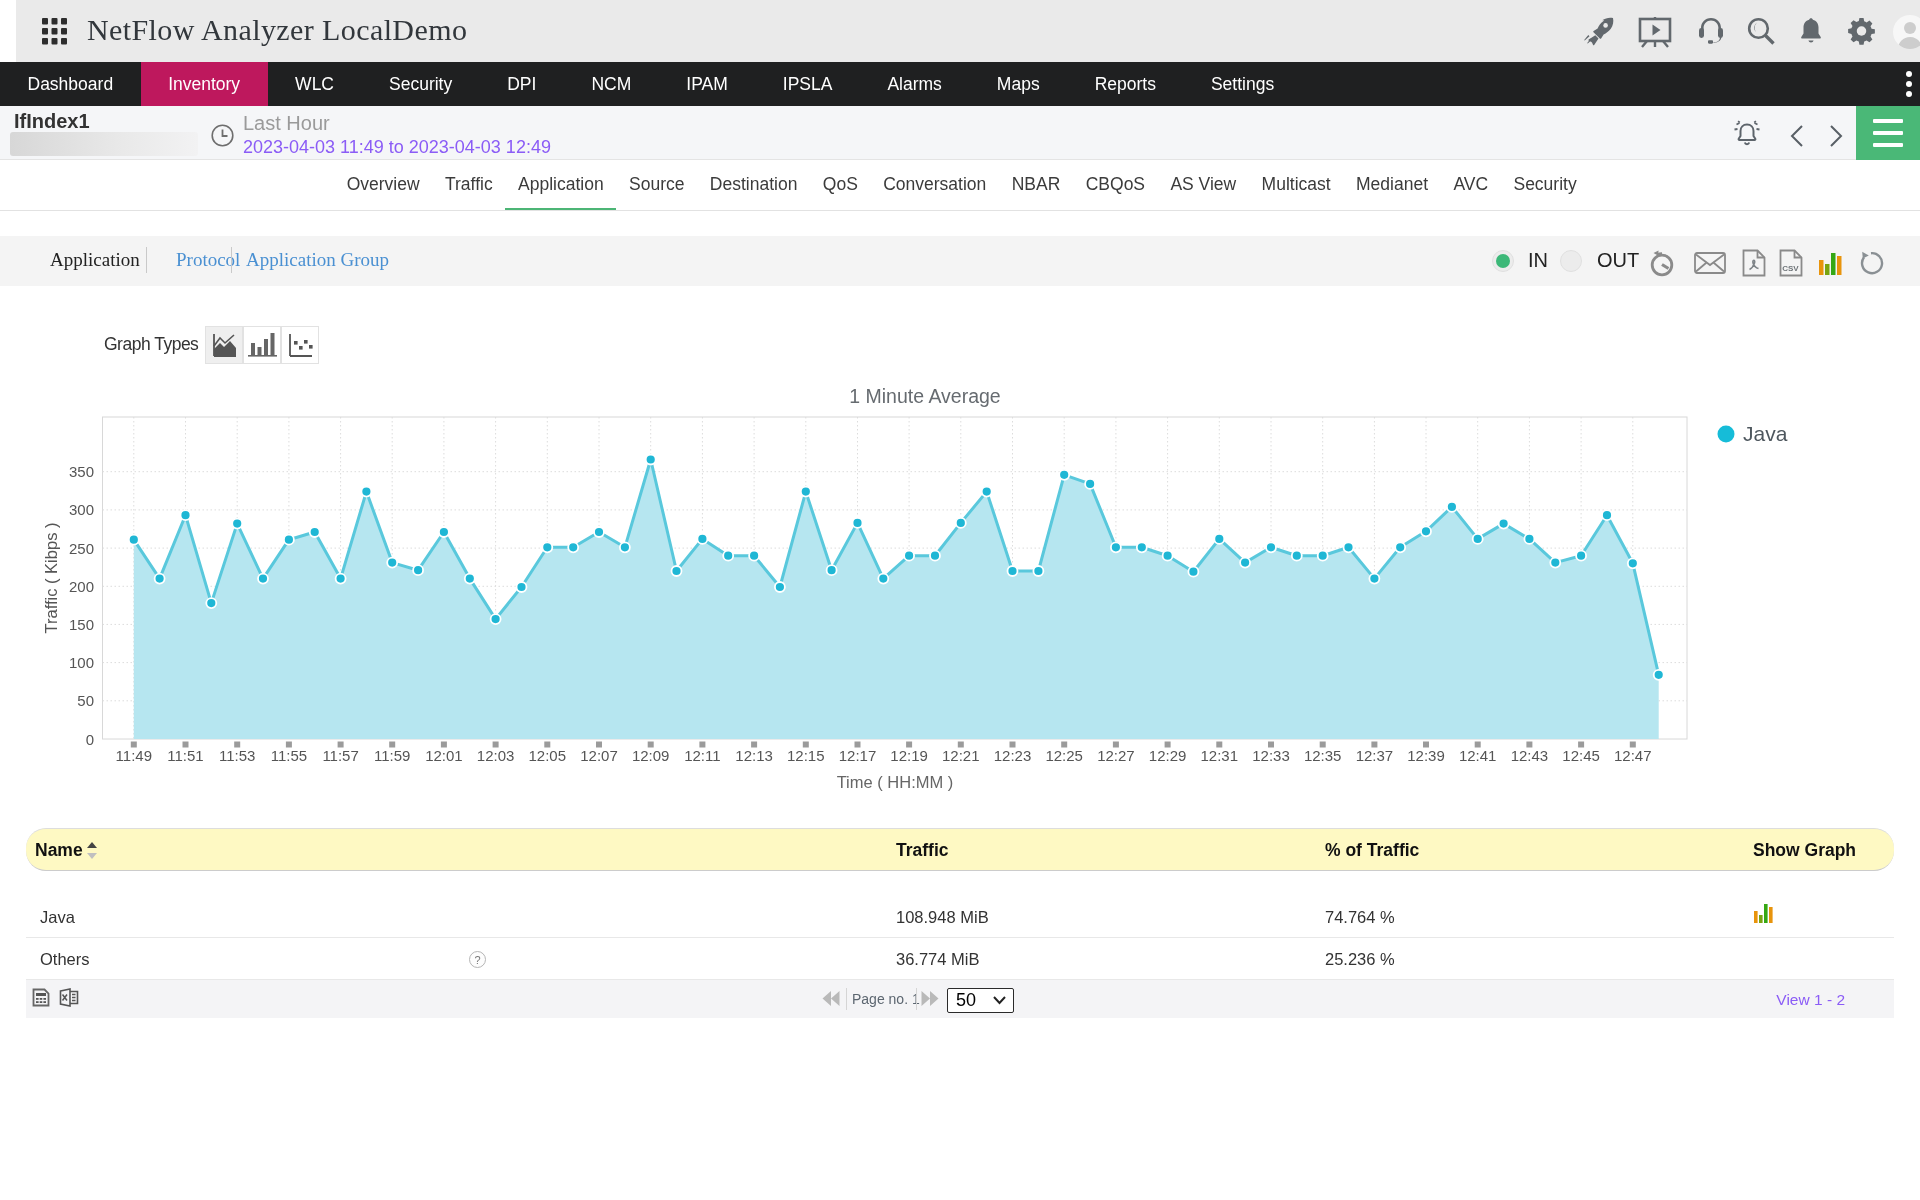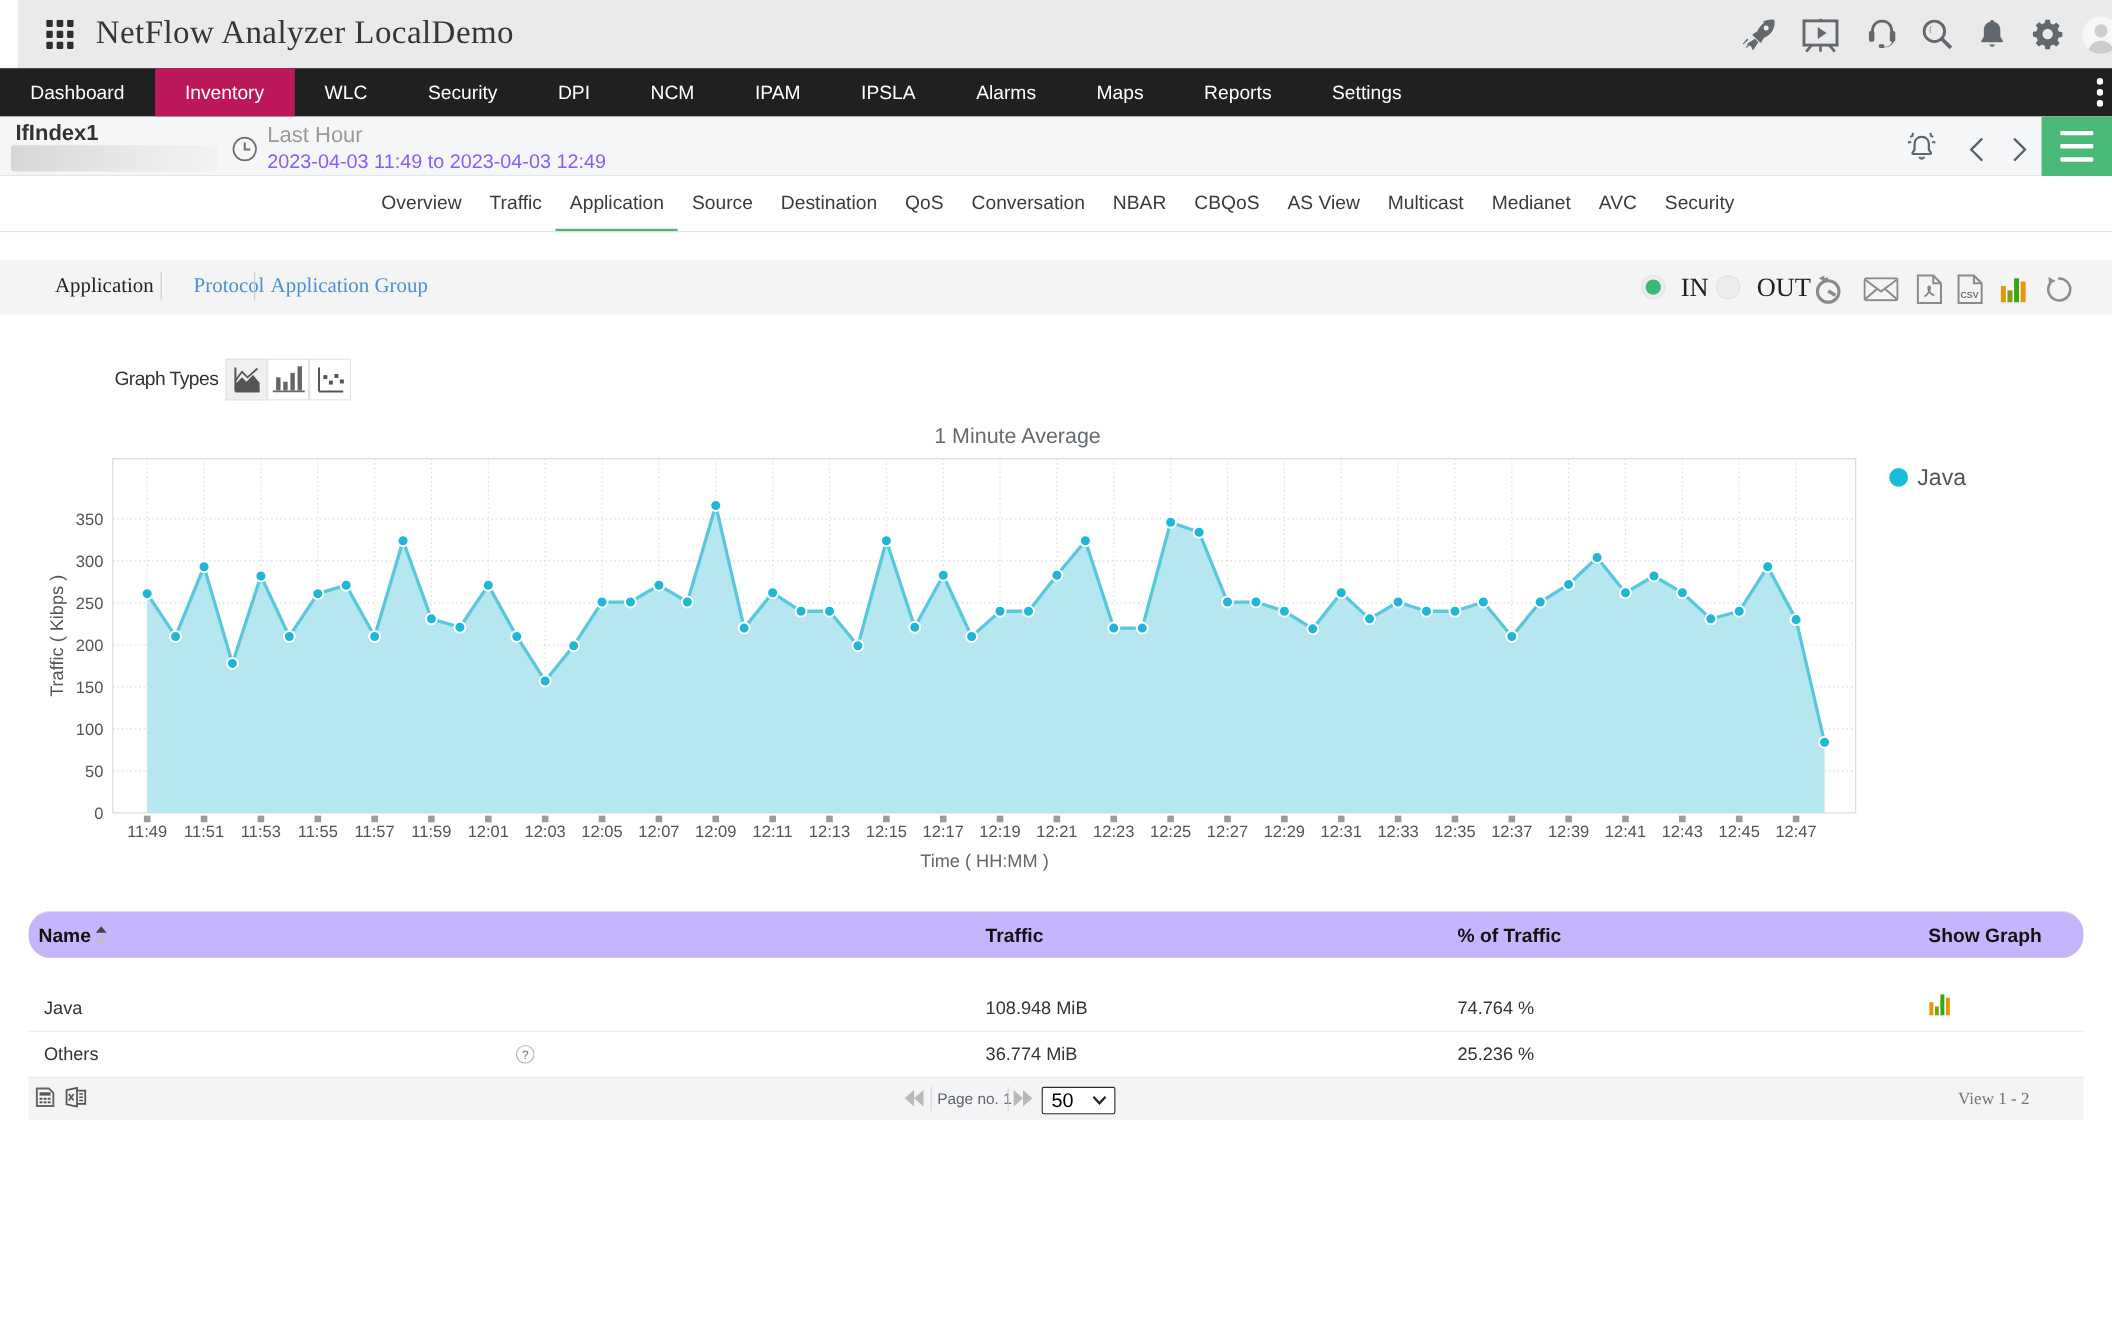--- a/index.html
+++ b/index.html
@@ -28,39 +28,39 @@
 #greenbtn div { position:absolute; left:17px; width:30px; background:#fff; border-radius:1px; }
 
 #tabs { position:absolute; left:334px; top:160px; height:51px; white-space:nowrap; }
 #tabs .t { display:inline-block; font-size:17.5px; color:#3b3b3b; line-height:48px; padding:0 12.7px; }
 #tabs .t.act { border-bottom:3px solid #4cb575; }
 #tabline { position:absolute; left:0; top:210px; width:1920px; height:1px; background:#e2e2e2; }
 
 #subtabs { position:absolute; left:0; top:236px; width:1920px; height:50px; background:#f4f4f4; font-family:"Liberation Serif", serif; }
 #subtabs .s { position:absolute; top:13px; font-size:19px; }
 #subtabs .sep { position:absolute; top:11px; width:1px; height:26px; background:#c9c9c9; }
-.radiolbl { position:absolute; top:13px; font-size:24px; color:#222; font-family:Liberation Serif, serif; }
+.radiolbl { position:absolute; top:13px; font-size:20px; color:#222; font-family:Liberation Sans, sans-serif; }
 .radio { position:absolute; top:14px; width:22px; height:22px; border-radius:50%; background:#ececec; border:1px solid #e0e0e0; }
 .radio .dot { position:absolute; left:3px; top:3px; width:14px; height:14px; border-radius:50%; background:#3cb878; }
 .stico { position:absolute; top:13px; }
 
 #gtlabel { position:absolute; left:104px; top:334px; font-size:17.5px; color:#333; letter-spacing:-0.5px; }
 .gtbtn { position:absolute; top:326px; width:38px; height:38px; border:1px solid #e2e2e2; background:#fff; }
 .gtbtn.sel { background:#efefef; }
 
 #chart { position:absolute; left:0; top:370px; }
 
 #tbl { position:absolute; left:26px; top:828px; width:1868px; }
-#thead { position:relative; height:43px; background:#c4b5fd; border-top:1px solid #ddd; border-bottom:1px solid #ccc;border-radius:20px; }
+#thead { position:relative; height:43px; background:#fef9c3; border-top:1px solid #ddd; border-bottom:1px solid #ccc;border-radius:20px; }
 #thead .h { position:absolute; top:11px; font-size:17.5px; font-weight:bold; color:#111; }
 .trow { position:relative; background:#fff; border-bottom:1px solid #e8e8e8; }
 .trow .c { position:absolute; font-size:16.5px; color:#333; }
 #tfoot { position:relative; height:38px; background:#f4f4f6; }
 #tfoot .pagetxt { position:absolute; left:826px; top:11px; font-size:14px; color:#5c6670; }
-#viewtxt { position:absolute; right:49px; top:11px; font-size:15.5px; color:#737373;font-family:Liberation Serif, serif; }
+#viewtxt { position:absolute; right:49px; top:11px; font-size:15.5px; color:#8b5cf6; }
 #selbox { position:absolute; left:921px; top:8px; width:67px; height:25px; background:#fff; border:1.5px solid #2b2b2b; border-radius:2px; }
 #selbox span { position:absolute; left:8px; top:1px; font-size:18px; color:#000; }
 .psep { position:absolute; top:8px; width:1px; height:22px; background:#d5d5d5; }
 </style>
 </head>
 <body>
 <div id="page">
 
 <div id="topbar">
   <svg id="gridicon" width="25" height="27" viewBox="0 0 25 27">

